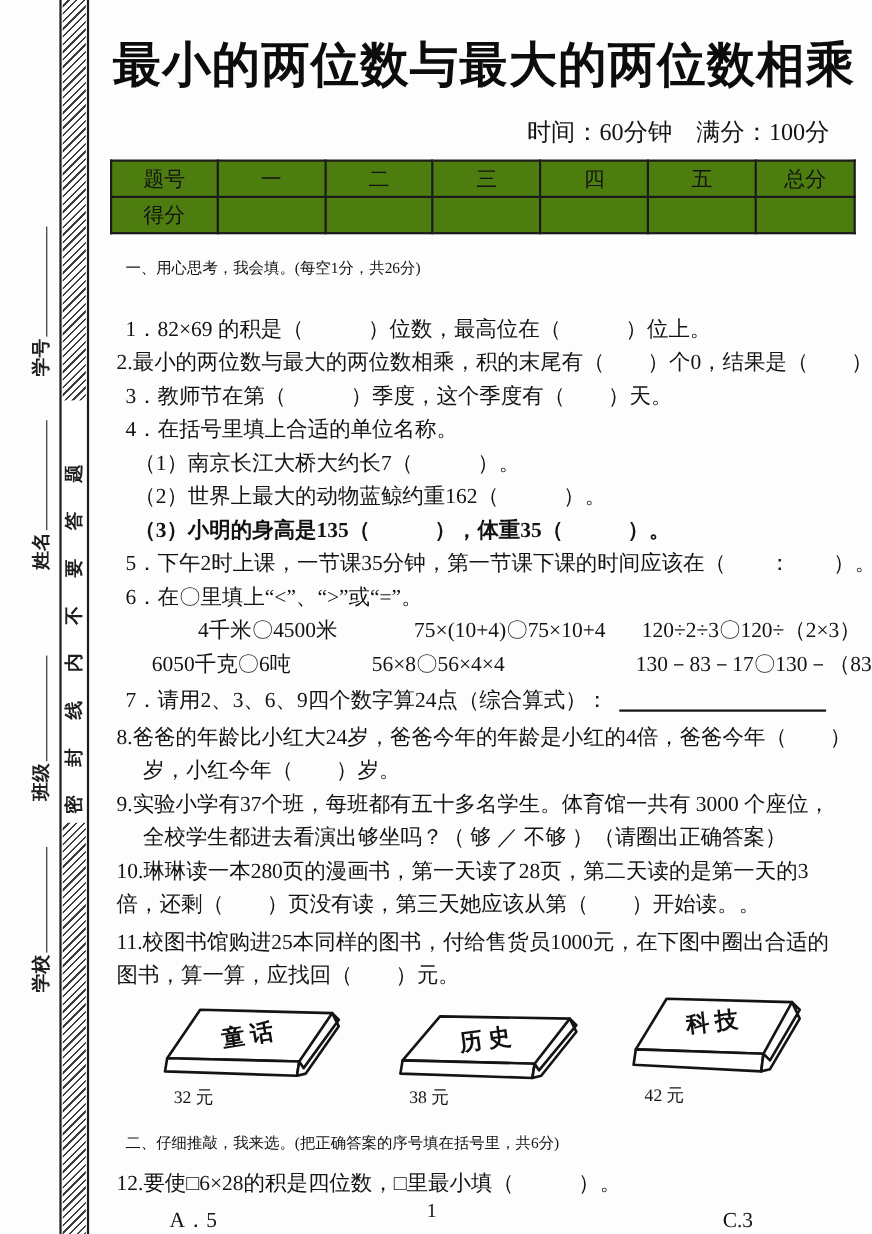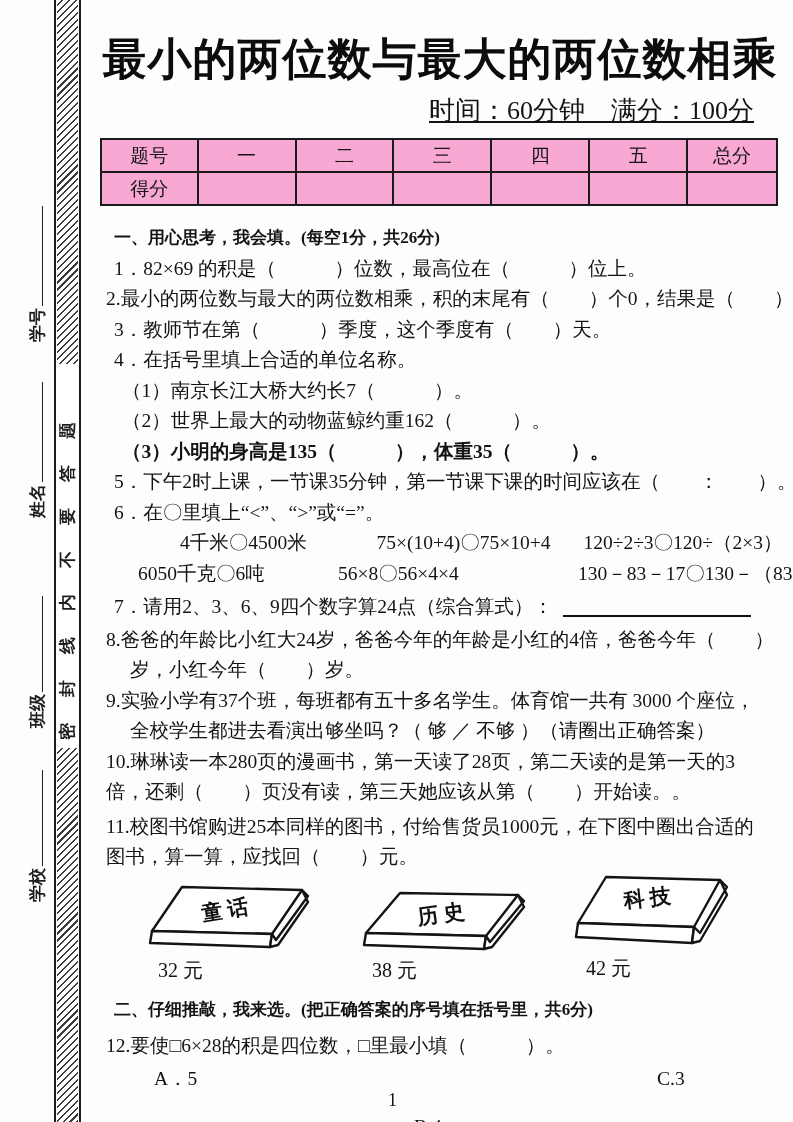--- a/index.html
+++ b/index.html
@@ -34,35 +34,35 @@
   .vfield .blank{
     display:inline-block;height:15px;border-bottom:1.6px solid #222;
     margin-left:2px;
   }
   
   .main{position:absolute;left:92px;top:0;width:696px;}
   .title{
     margin-top:30px;text-align:center;font-size:44px;font-weight:bold;
     letter-spacing:1px;color:#0c0c0c;white-space:nowrap;
   }
-  .meta{margin-top:4px;text-align:right;padding-right:34px;font-size:26px;white-space:nowrap;text-decoration:underline;}
+  .meta{margin-top:16px;text-align:right;padding-right:34px;font-size:22px;white-space:nowrap;}
   table.score{border-collapse:collapse;width:678px;margin:10px 0 0 8px;table-layout:fixed;}
   table.score td{
     border:2px solid #1b1b1b;height:31px;text-align:center;font-size:19px;
-    padding:0;background:#f9a8d4;
+    padding:0;background:#4d7c0f;
   }
   .qline{font-size:19.5px;line-height:30.5px;white-space:nowrap;}
-  .sec{font-weight:bold;font-size:17px;}
+  .sec{font-weight:normal;font-size:14px;}
   .ul{display:inline-block;border-bottom:2px solid #111;height:20px;vertical-align:-4px;}
   .opt-row{display:flex;gap:15px;}
   
   .books{display:flex;margin:6px 0 0 50px;width:608px;justify-content:space-between;height:104px;}
   .book{width:180px;}
   .book svg{display:block;}
-  .price{font-size:20px;padding-left:16px;margin-top:-2px;}
+  .price{font-size:16px;padding-left:16px;margin-top:-2px;}
   .pagenum{position:absolute;left:388px;top:1090px;font-size:18px;}
 </style>
 </head>
 <body>
 
 <div class="seal-band">
   <div class="hatch hatch-top"></div>
   <div class="hatch hatch-bottom"></div>
 </div>
 <div class="seal-text">密封线内不要答题</div>
@@ -102,21 +102,21 @@
       <td></td>
       <td></td>
       <td></td>
       <td></td>
       <td></td>
     </tr>
   </tbody>
     </table>
 
   <div class="qline sec" style="margin-top:17px;padding-left:22px;">一、用心思考，我会填。(每空1分，共26分)</div>
-  <div class="qline" style="padding-left:22px;">1．82×69 的积是（　　　）位数，最高位在（　　　）位上。</div>
+  <div class="qline" style="padding-left:22px;margin-top:24px;">1．82×69 的积是（　　　）位数，最高位在（　　　）位上。</div>
   <div class="qline" style="padding-left:14px;">2.最小的两位数与最大的两位数相乘，积的末尾有（　　）个0，结果是（　　）。</div>
   <div class="qline" style="padding-left:22px;">3．教师节在第（　　　）季度，这个季度有（　　）天。</div>
   <div class="qline" style="padding-left:22px;">4．在括号里填上合适的单位名称。</div>
   <div class="qline" style="padding-left:30px;">（1）南京长江大桥大约长7（　　　）。</div>
   <div class="qline" style="padding-left:30px;">（2）世界上最大的动物蓝鲸约重162（　　　）。</div>
   <div class="qline" style="padding-left:30px;font-weight:bold;">（3）小明的身高是135（　　　），体重35（　　　）。</div>
   <div class="qline" style="padding-left:22px;">5．下午2时上课，一节课35分钟，第一节课下课的时间应该在（　　：　　）。</div>
   <div class="qline" style="padding-left:22px;">6．在〇里填上“&lt;”、“&gt;”或“=”。</div>
   <div class="qline" style="padding-left:46px;text-align:center;">
     <span style="display:inline-block;width:200px;">4千米〇4500米</span><span style="display:inline-block;width:240px;">75×(10+4)〇75×10+4</span><span>120÷2÷3〇120÷（2×3）</span>

